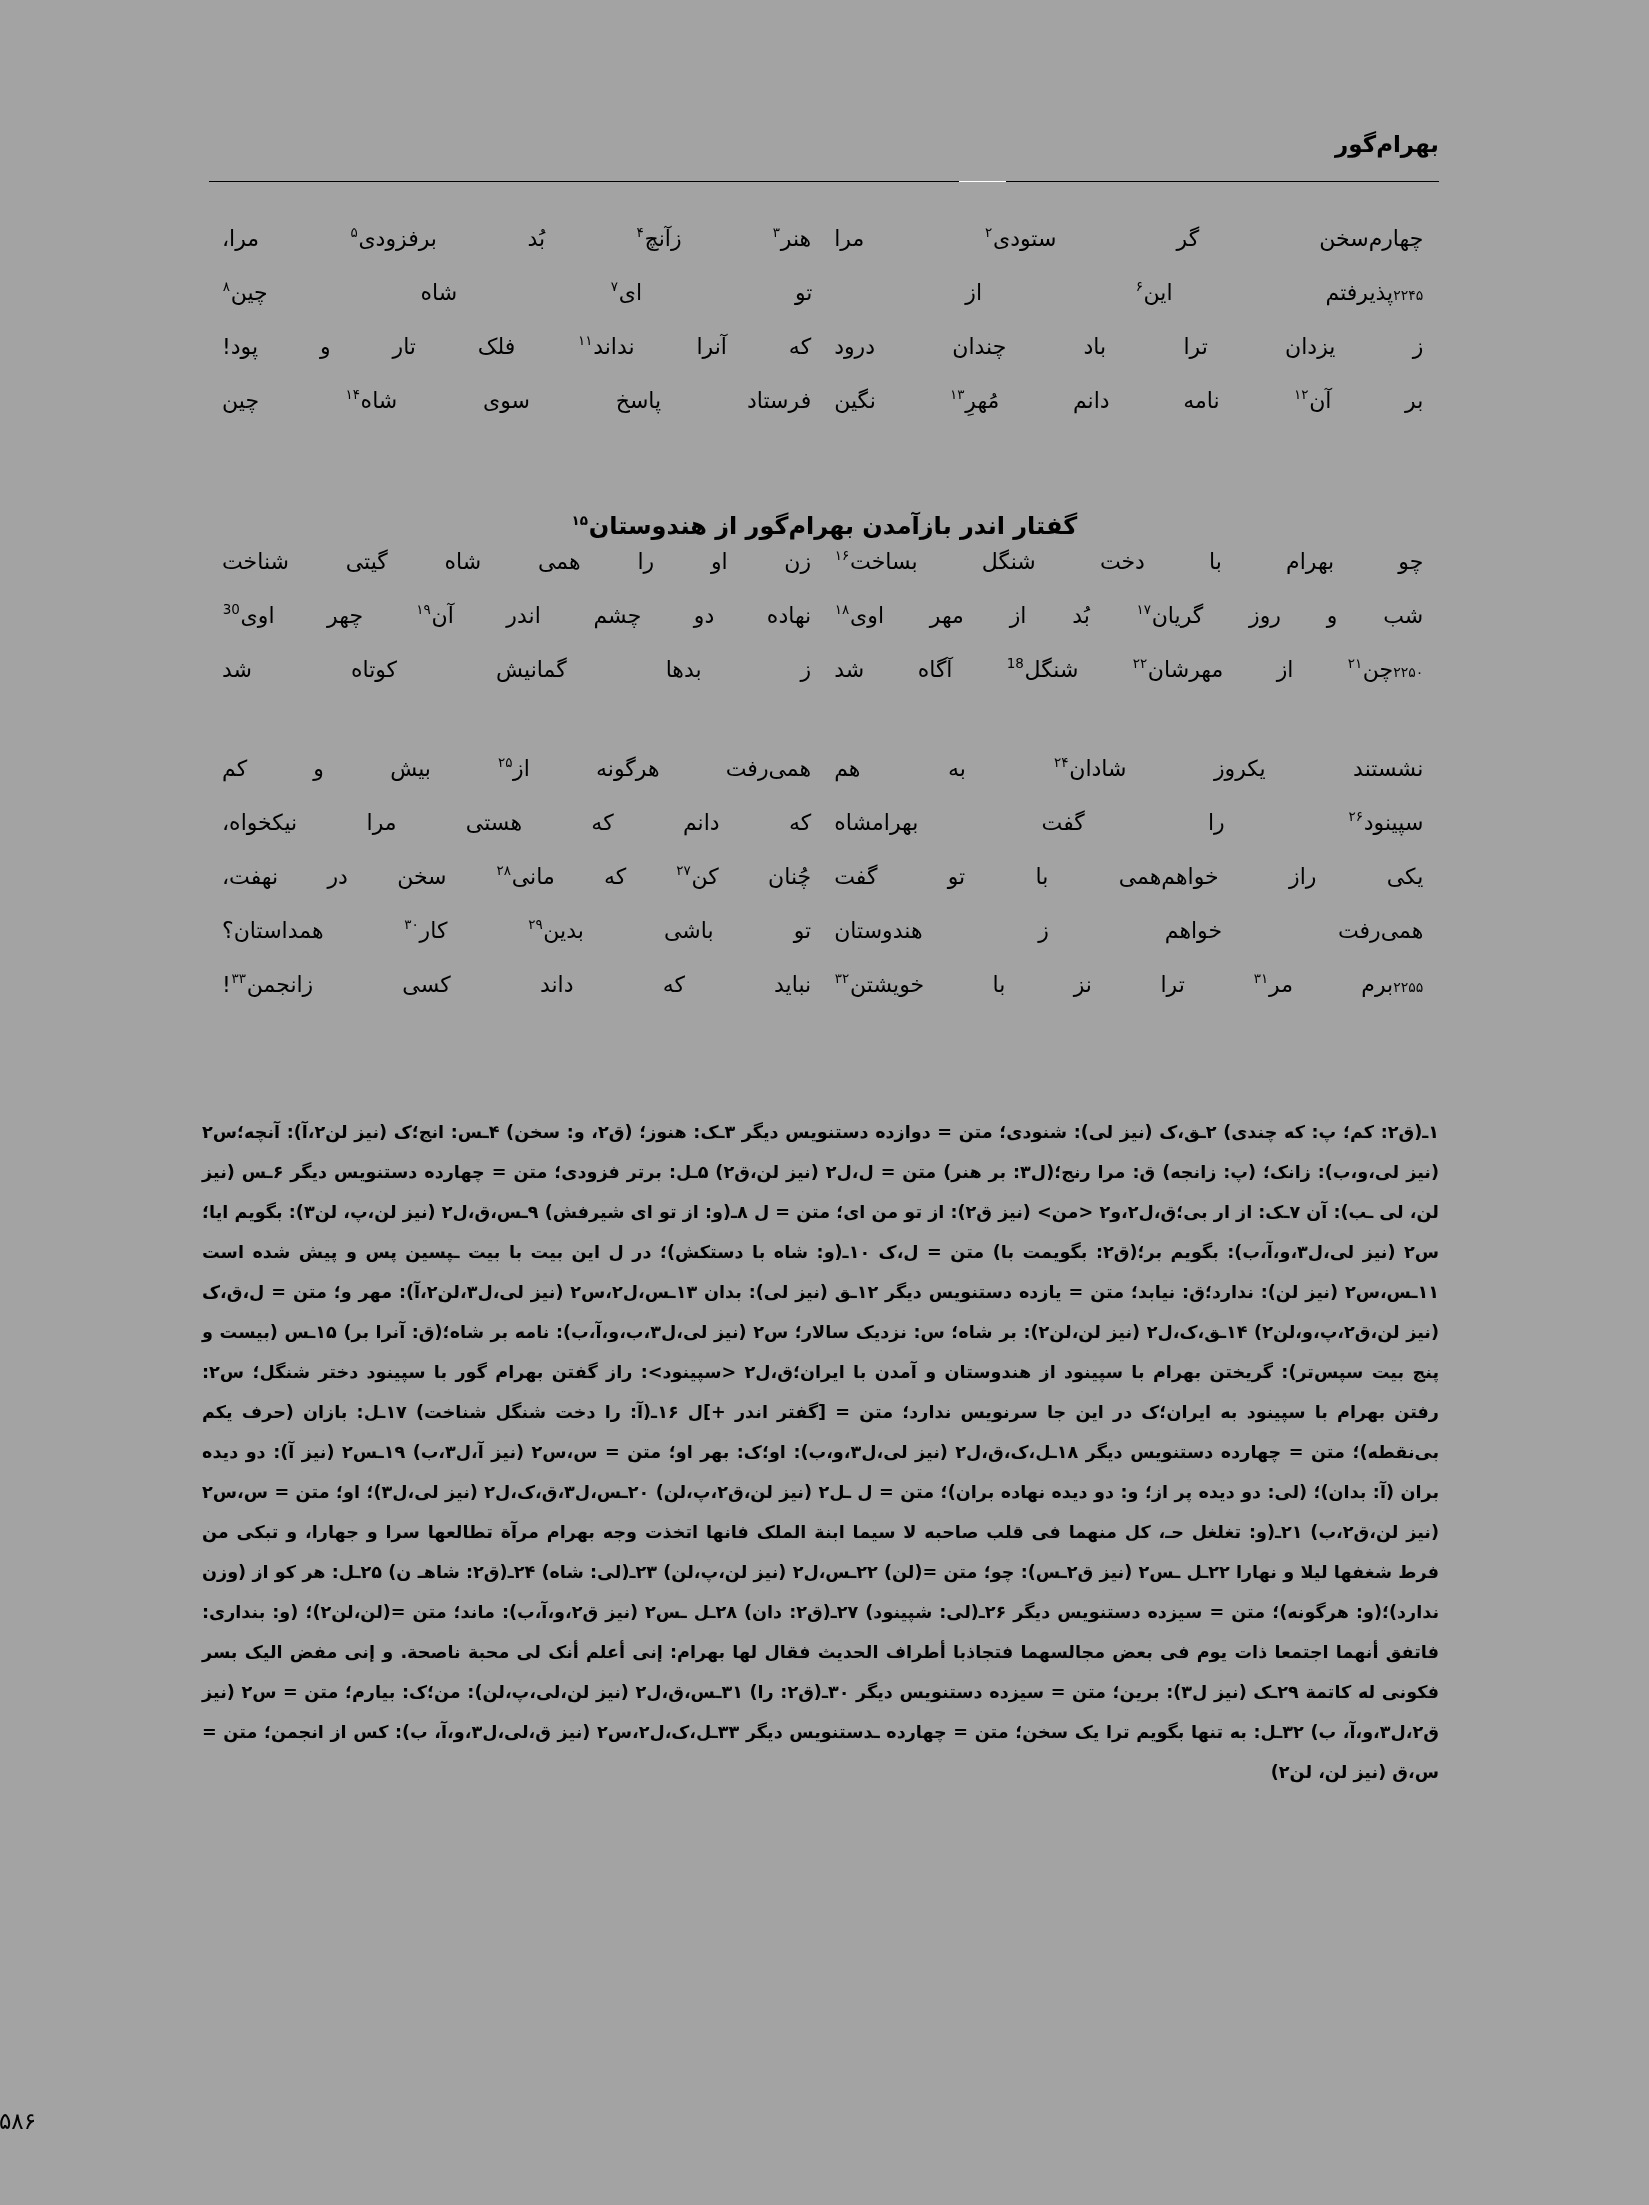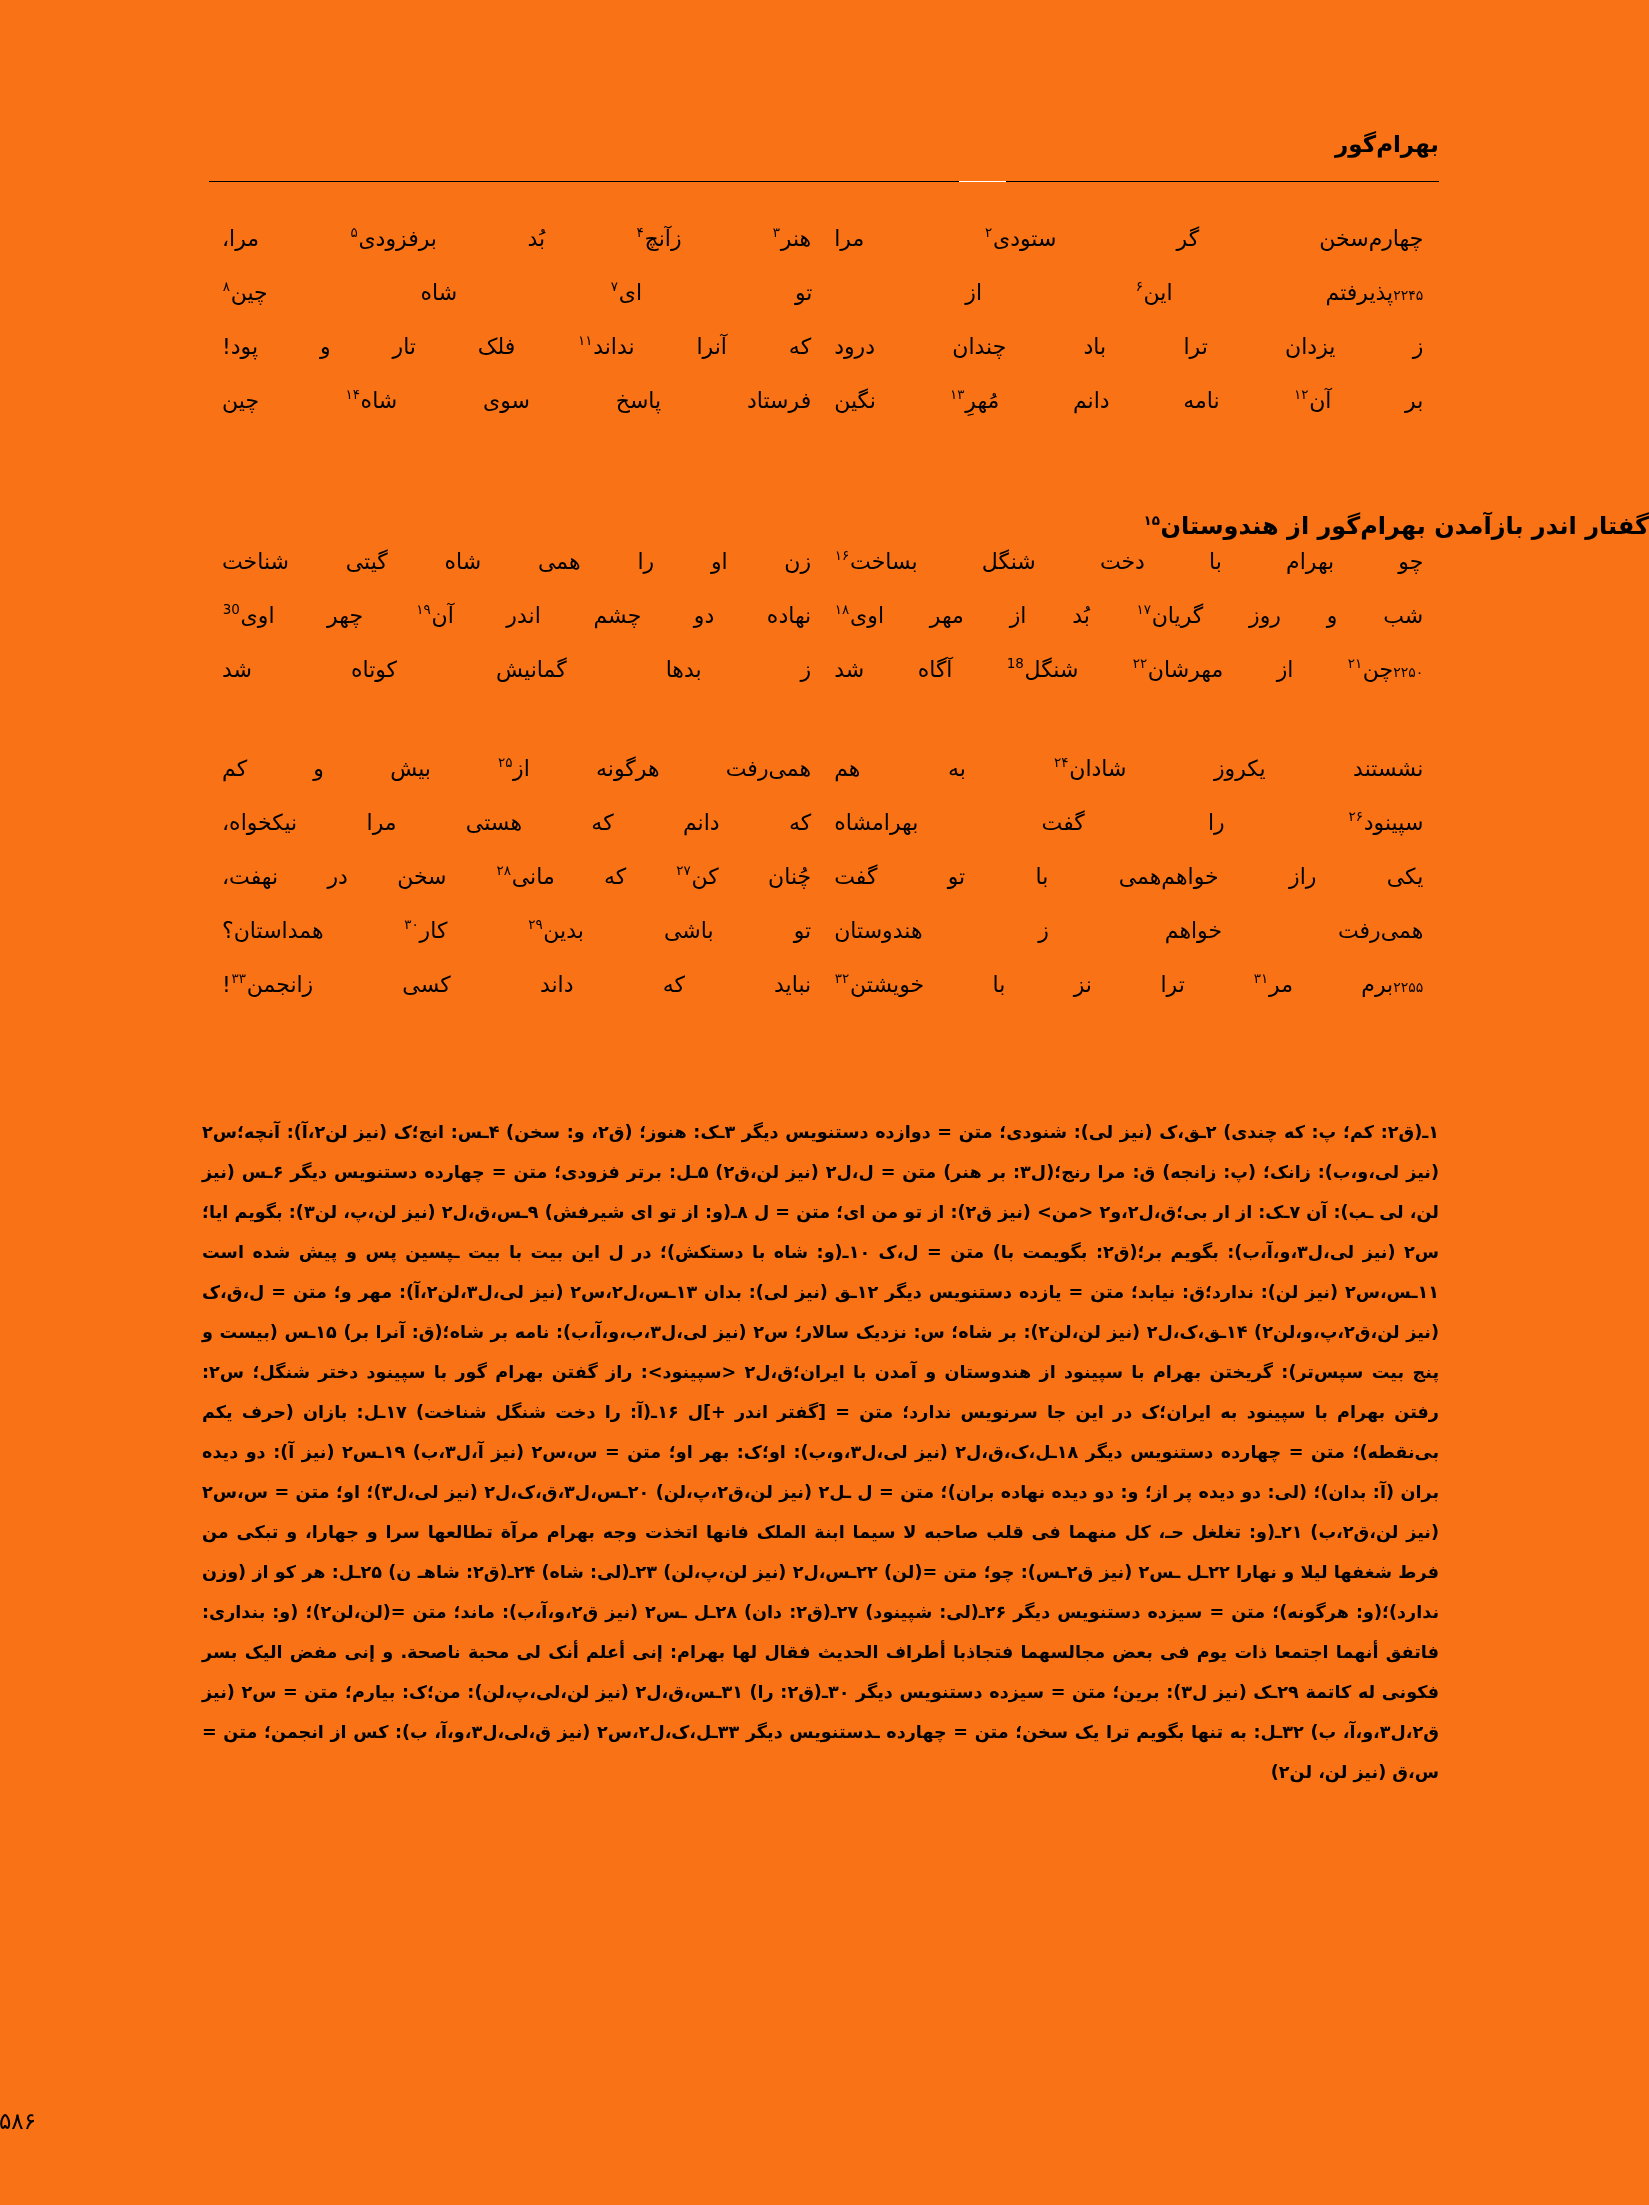--- a/index.html
+++ b/index.html
@@ -9,21 +9,21 @@
     background: #ffffff;
   }
   body {
     font-family: "DejaVu Sans", "Liberation Sans", sans-serif;
     color: #000000;
   }
   #page {
     position: relative;
     width: 1650px;
     height: 2205px;
-    background: #f97316;
+    background: #a3a3a3;
     overflow: hidden;
   }
 
   
   #header-zone {
     position: absolute;
     top: 132px;
     right: 210px;
     left: 210px;
     height: 61px;
@@ -106,21 +106,21 @@
     margin: 0 0.7px;
   }
   .stanza-gap { height: 45px; }
 
   
   #section-heading {
     position: absolute;
     top: 512px;
     right: 0;
     left: 0;
-    text-align: right;
+    text-align: center;
     font-size: 24px;
     font-weight: bold;
     white-space: nowrap;
   }
 
   
   #footnotes {
     position: absolute;
     top: 1112px;
     right: 210px;

